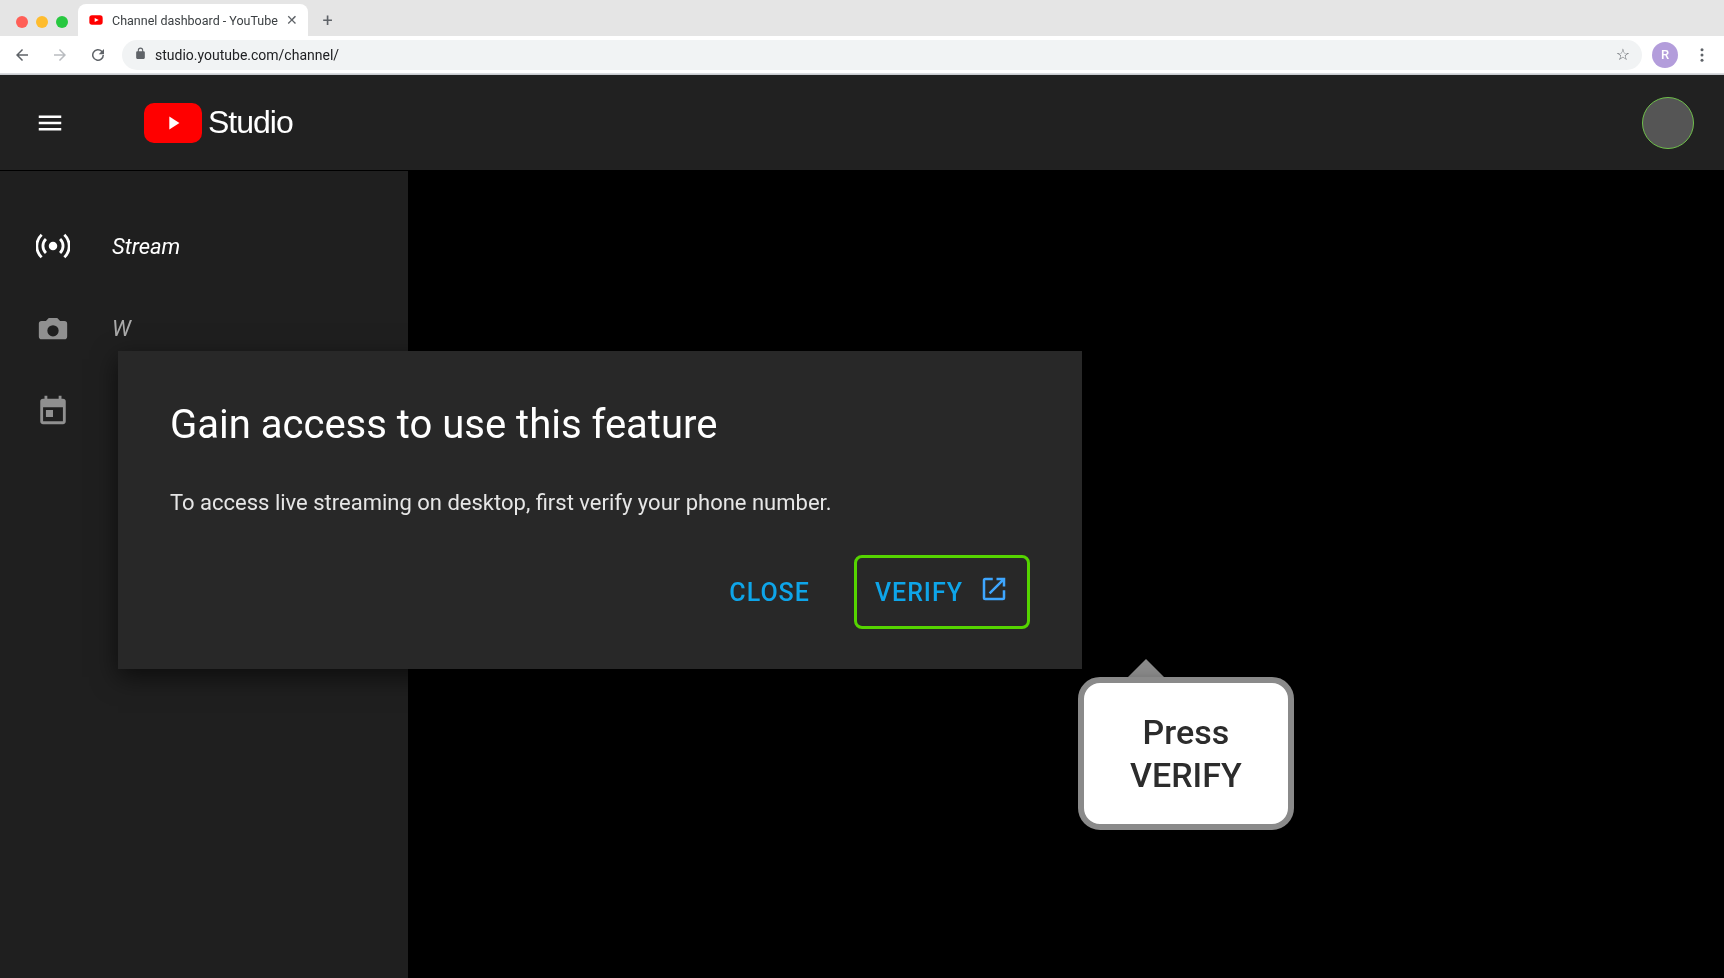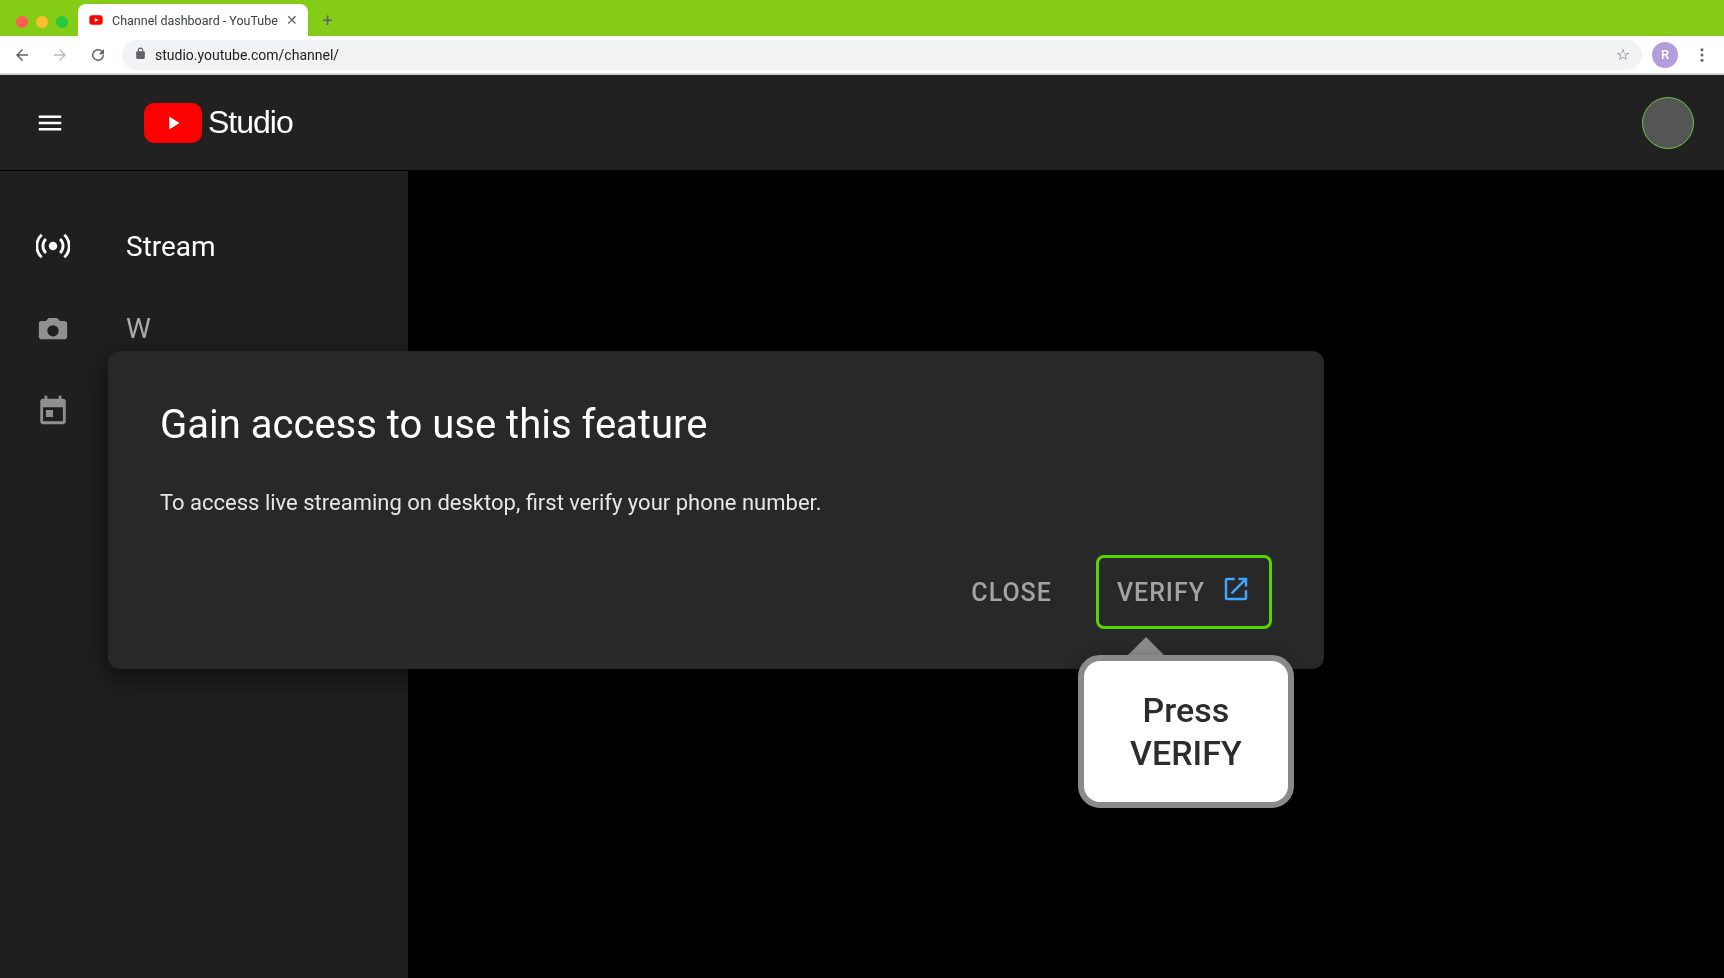--- a/index.html
+++ b/index.html
@@ -1,20 +1,20 @@
 <!DOCTYPE html>
 <html><head>
 <meta charset="utf-8">
 <style>
   * { margin: 0; padding: 0; box-sizing: border-box; }
   html, body { width: 100%; height: 100%; font-family: Roboto, "Segoe UI", Arial, sans-serif; }
   body { background: #fff; }
 
   
-  .browser-chrome { background: #84cc16; border-bottom: 1px solid #c9ccd1; }
+  .browser-chrome { background: #e5e5e5; border-bottom: 1px solid #c9ccd1; }
   .tab-strip { display: flex; align-items: flex-end; height: 36px; padding-left: 8px; }
   .window-controls { display: flex; align-items: center; gap: 8px; padding: 0 10px 8px 8px; }
   .wc { width: 12px; height: 12px; border-radius: 50%; }
   .wc.red { background:#ff5f57; } .wc.yellow { background:#febc2e; } .wc.green { background:#28c840; }
   .tab { display:flex; align-items:center; background:#fff; border-radius:8px 8px 0 0; height:32px;
          padding:0 10px; gap:8px; font-size:12.5px; color:#3c4043; min-width:200px; }
   .tab .fav { width:16px; height:16px; display:flex; align-items:center; justify-content:center; }
   .tab .close { margin-left:auto; color:#5f6368; font-size:14px; cursor:pointer; }
   .new-tab { width:28px; height:28px; display:flex; align-items:center; justify-content:center;
              color:#5f6368; font-size:18px; margin:0 6px 2px 6px; cursor:pointer; }
@@ -45,44 +45,44 @@
   .logo { display:flex; align-items:center; gap:6px; cursor:pointer; }
   .logo-mark { width:58px; height:40px; background:#ff0000; border-radius:10px; display:flex;
                align-items:center; justify-content:center; }
   .logo-mark svg { width:22px; height:22px; fill:#fff; }
   .logo-text { font-size:32px; font-weight:500; color:#fff; letter-spacing:-1px; font-family:"YouTube Sans","Arial Black",Arial,sans-serif; }
   .avatar { margin-left:auto; width:52px; height:52px; border-radius:50%; background:#555; border:1.5px solid #6fbf4b;
             cursor:pointer; }
 
   .app-body { display:flex; height:calc(100% - 96px); }
   .sidebar { width:408px; background:#1f1f1f; padding-top:34px; display:flex; flex-direction:column; }
-  .side-item { display:flex; align-items:center; gap:56px; padding:0 36px; height:82px; color:#aaa;
-               font-size:28px; cursor:pointer; }
+  .side-item { display:flex; align-items:center; gap:42px; padding:0 36px; height:82px; color:#aaa;
+               font-size:22px; cursor:pointer;font-style:italic; }
   .side-item.active { color:#fff; }
   .side-item .icon { width:34px; height:34px; display:flex; align-items:center; justify-content:center; }
   .side-item .icon svg { width:34px; height:34px; fill:#909090; }
   .side-item.active .icon svg { fill:#fff; }
   .side-footer { margin-top:auto; }
 
   .content { flex:1; background:#000; position:relative; }
   .red-bar { position:absolute; left:454px; top:450px; width:142px; height:20px; background:#d90000; }
 
   
-  .modal { position:absolute; left:108px; top:276px; width:1216px; background:#282828;
-           border-radius:12px; box-shadow:0 8px 24px rgba(0,0,0,.6); padding:50px 52px 40px 52px; }
+  .modal { position:absolute; left:118px; top:276px; width:964px; background:#282828;
+           border-radius:0; box-shadow:0 8px 24px rgba(0,0,0,.6); padding:50px 52px 40px 52px; }
   .modal-title { font-size:40px; font-weight:400; color:#fff; margin-bottom:42px; }
   .modal-body { font-size:22px; color:#e6e6e6; margin-bottom:40px; }
   .modal-actions { display:flex; justify-content:flex-end; align-items:center; gap:28px; }
-  .dlg-btn { font-size:25px; font-weight:500; letter-spacing:1px; color:#a3a3a3; padding:14px 16px;
+  .dlg-btn { font-size:25px; font-weight:500; letter-spacing:1px; color:#0ea5e9; padding:14px 16px;
              cursor:pointer; display:flex; align-items:center; gap:16px; border-radius:2px; }
   .verify-wrap { border:3px solid #55d400; border-radius:8px; padding:2px; }
   .dlg-btn svg { width:30px; height:30px; fill:#3ea6ff; }
 
   
-  .callout { position:absolute; left:1078px; top:562px; }
+  .callout { position:absolute; left:1078px; top:584px; }
   .callout-arrow { width:0; height:0; border-left:18px solid transparent; border-right:18px solid transparent;
                    border-bottom:18px solid #8a8a8a; margin-left:50px; }
   .callout-box { background:#fff; border:6px solid #8a8a8a; border-radius:22px; padding:28px 46px;
                  box-shadow:0 6px 16px rgba(0,0,0,.4); text-align:center; color:#2c2c2c;
                  font-size:34px; font-weight:500; line-height:1.25; }
 </style>
 </head>
 <body>
 
 <div class="browser-chrome">

